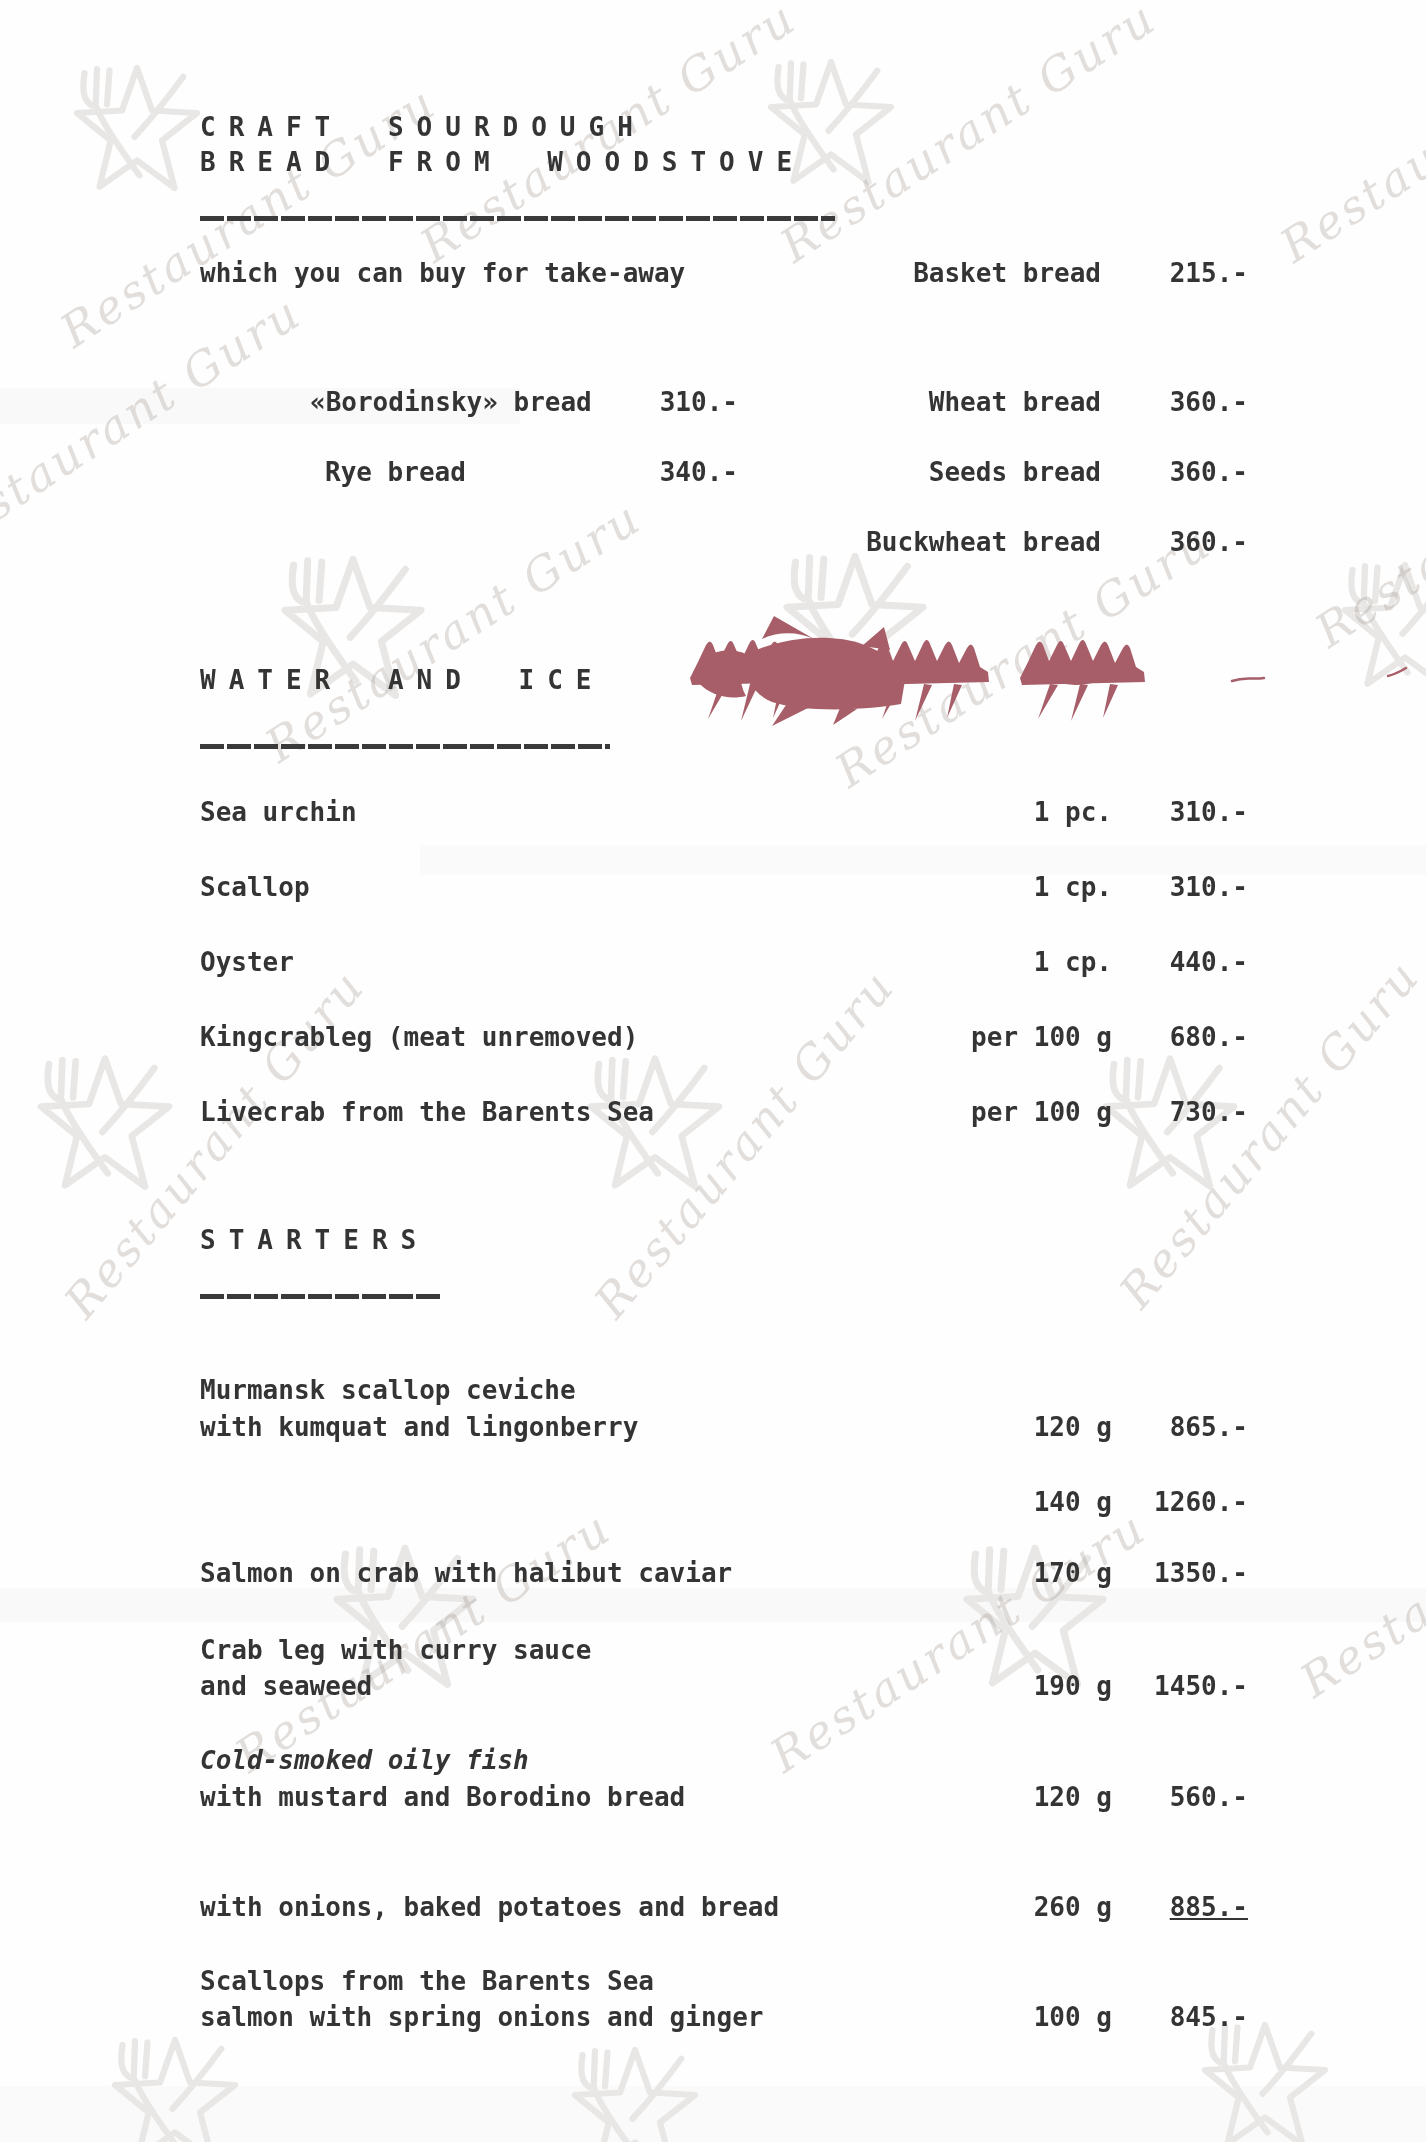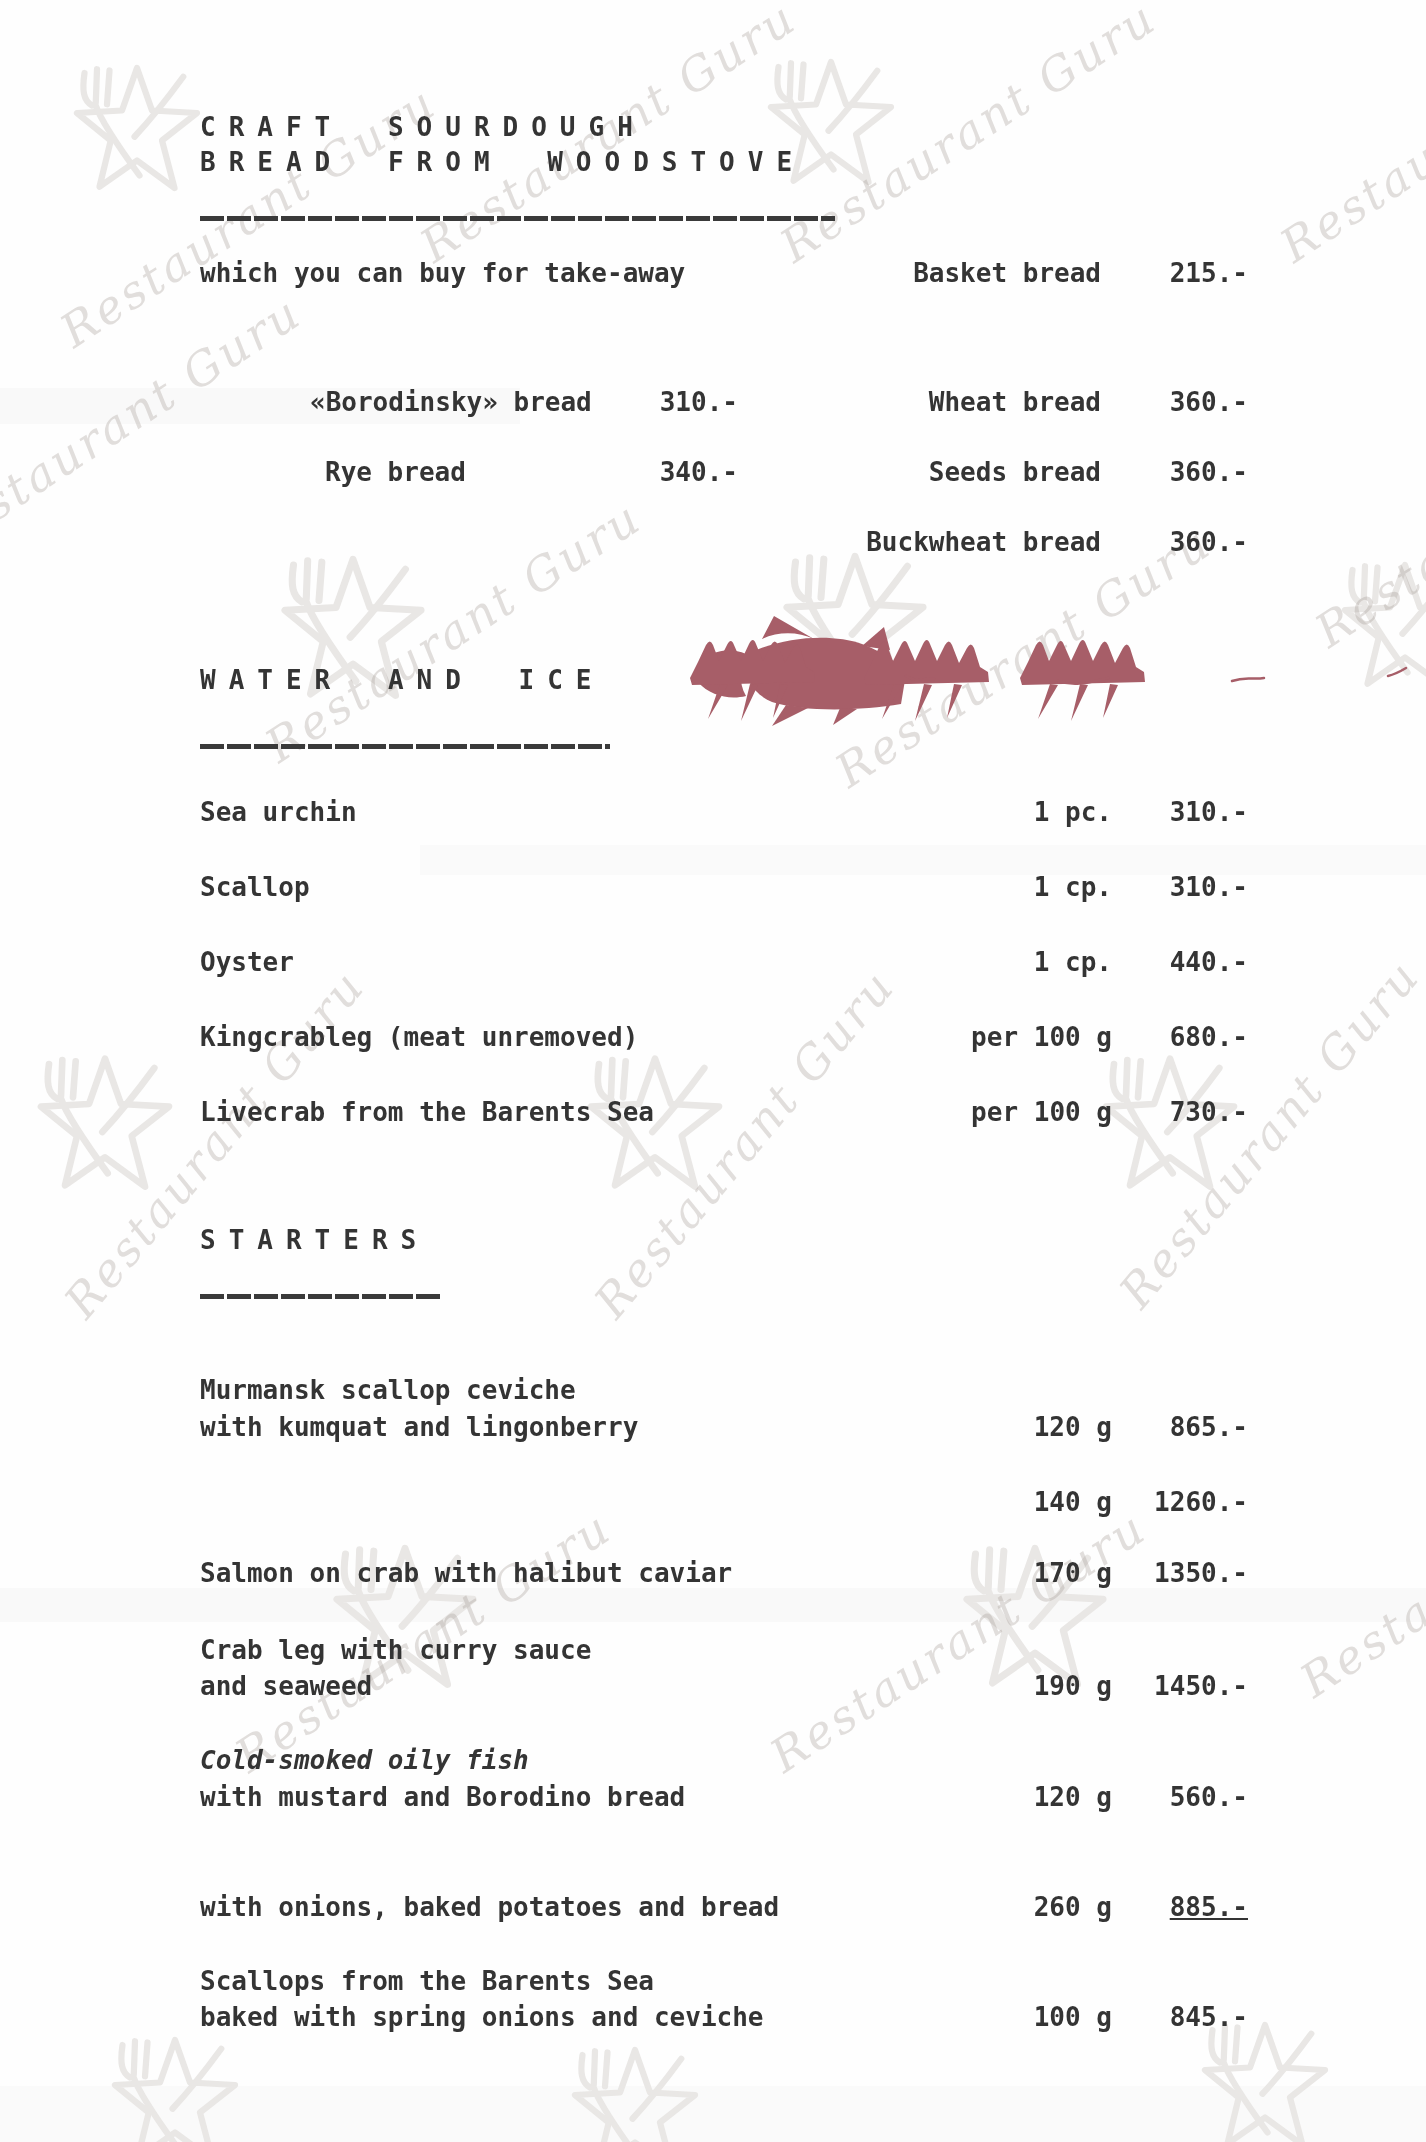--- a/index.html
+++ b/index.html
@@ -227,17 +227,17 @@
   <div class="txt" style="left:200px;top:1742px;font-style:italic;">Cold-smoked oily fish</div>
   <div class="txt" style="left:200px;top:1779px;">with mustard and Borodino bread</div>
   <div class="txt r" style="right:314px;top:1779px;">120 g</div>
   <div class="txt r" style="right:178px;top:1779px;">560.-</div>
 
   <div class="txt" style="left:200px;top:1889px;">with onions, baked potatoes and bread</div>
   <div class="txt r" style="right:314px;top:1889px;">260 g</div>
   <div class="txt r" style="right:178px;top:1889px;text-decoration:underline;">885.-</div>
 
   <div class="txt" style="left:200px;top:1963px;">Scallops from the Barents Sea</div>
-  <div class="txt" style="left:200px;top:1999px;">baked with spring onions and ceviche</div>
+  <div class="txt" style="left:200px;top:1999px;">salmon with spring onions and ginger</div>
   <div class="txt r" style="right:314px;top:1999px;">100 g</div>
   <div class="txt r" style="right:178px;top:1999px;">845.-</div>
 
 </div>
 
 </body></html>

